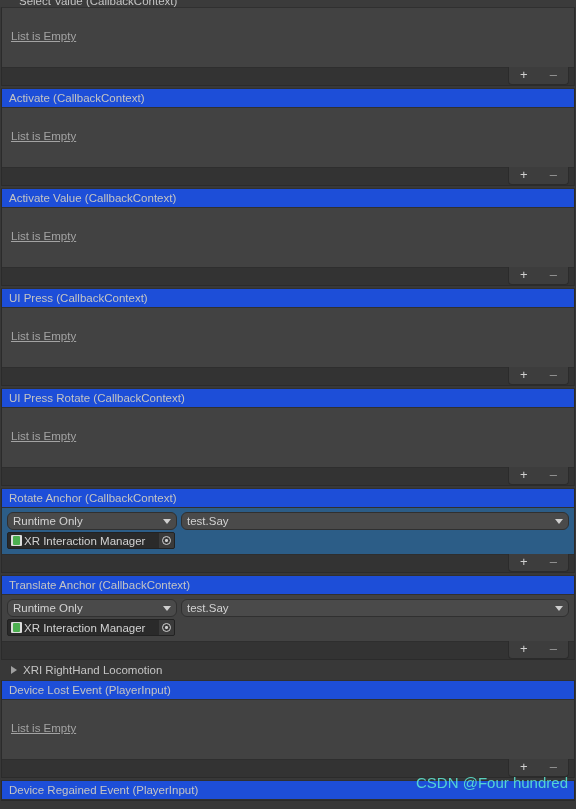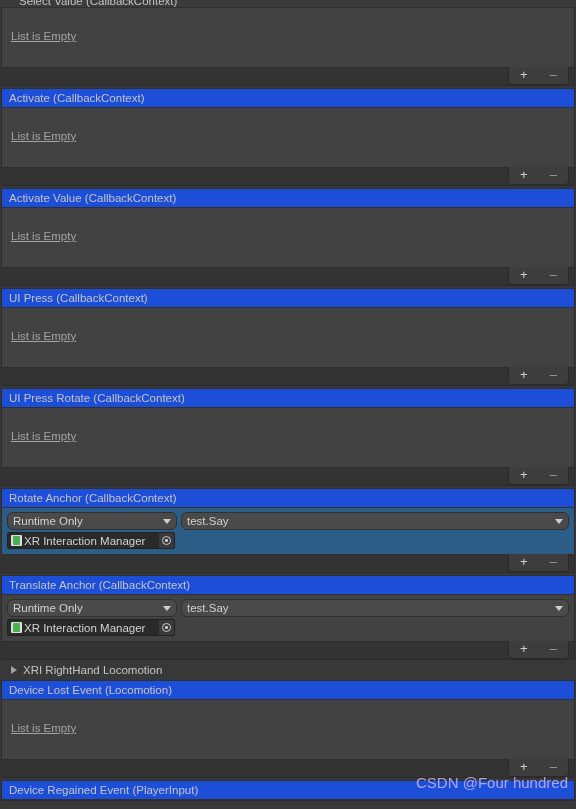--- a/index.html
+++ b/index.html
@@ -239,21 +239,21 @@
     position: relative;
   }
   .clipped-header span { position: relative; top: -5px; }
   .spacer-2 { height: 2px; background: #383838; }
 
   
   .watermark {
     position: absolute;
     right: 8px;
     bottom: 18px;
-    color: #c4b5fd;
+    color: #5eead4;
     font-size: 15px;
     opacity: 0.85;
     font-family: "Liberation Sans", sans-serif;
     pointer-events: none;
     white-space: nowrap;
   }
 </style>
 </head>
 <body>
 
@@ -400,21 +400,21 @@
       </div>
     </div>
   </div>
 
   <div class="foldout">
     <span class="tri"></span>
     <span>XRI RightHand Locomotion</span>
   </div>
 
   <div class="uevent">
-    <div class="uevent-header">Device Lost Event (Locomotion)</div>
+    <div class="uevent-header">Device Lost Event (PlayerInput)</div>
     <div class="uevent-body empty-body">
       <div class="empty-label">List is Empty</div>
     </div>
     <div class="uevent-footer">
       <div class="footer-btns">
         <div class="fbtn plus">+</div>
         <div class="fbtn minus">–</div>
       </div>
     </div>
   </div>

